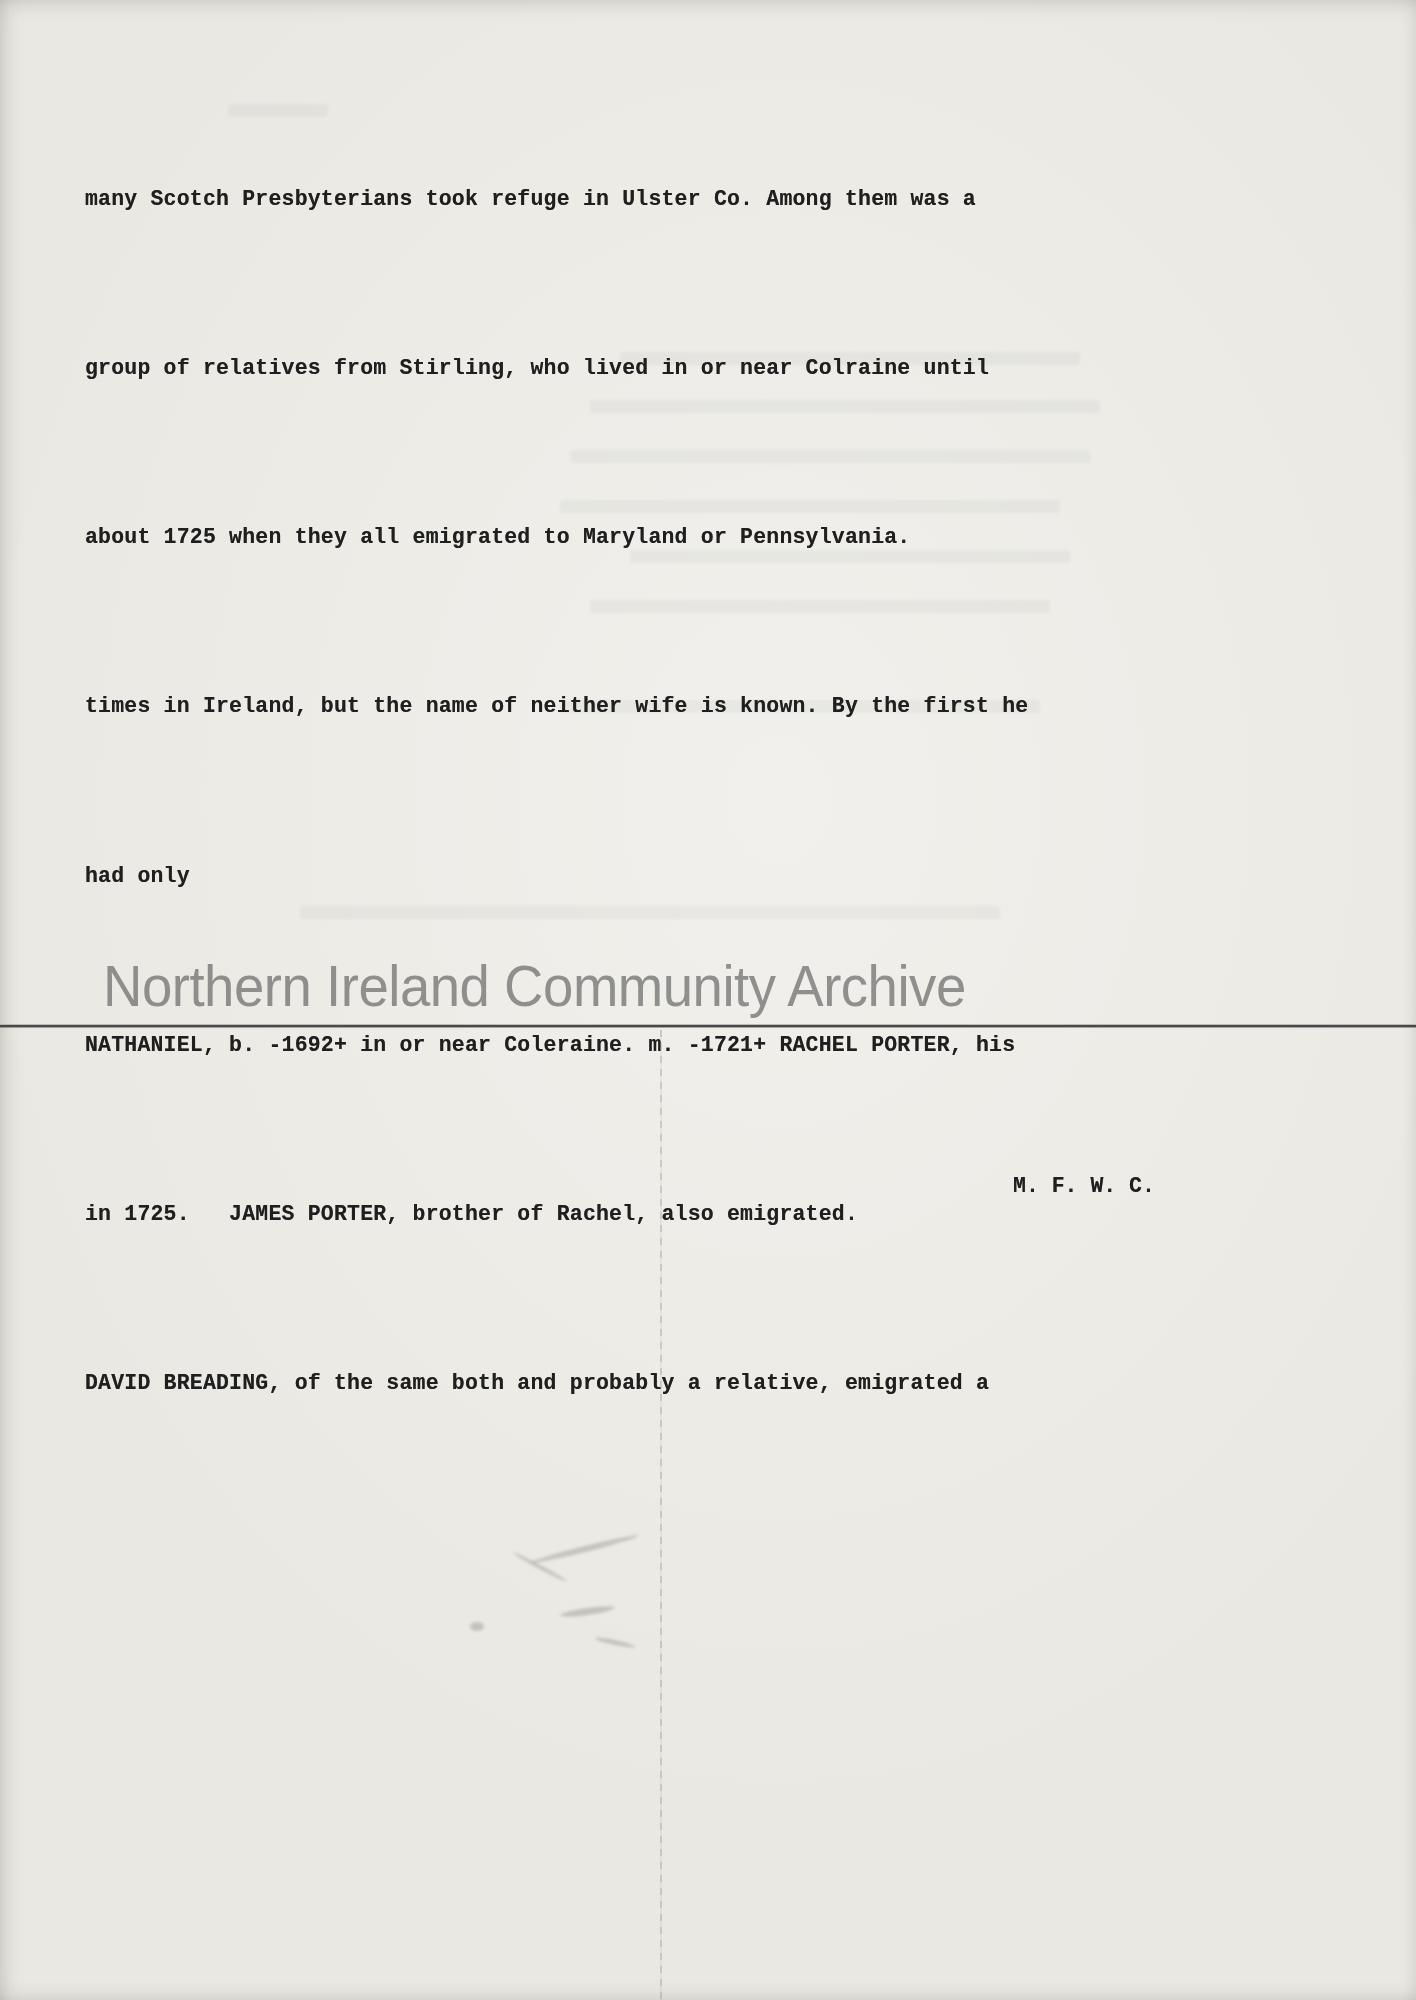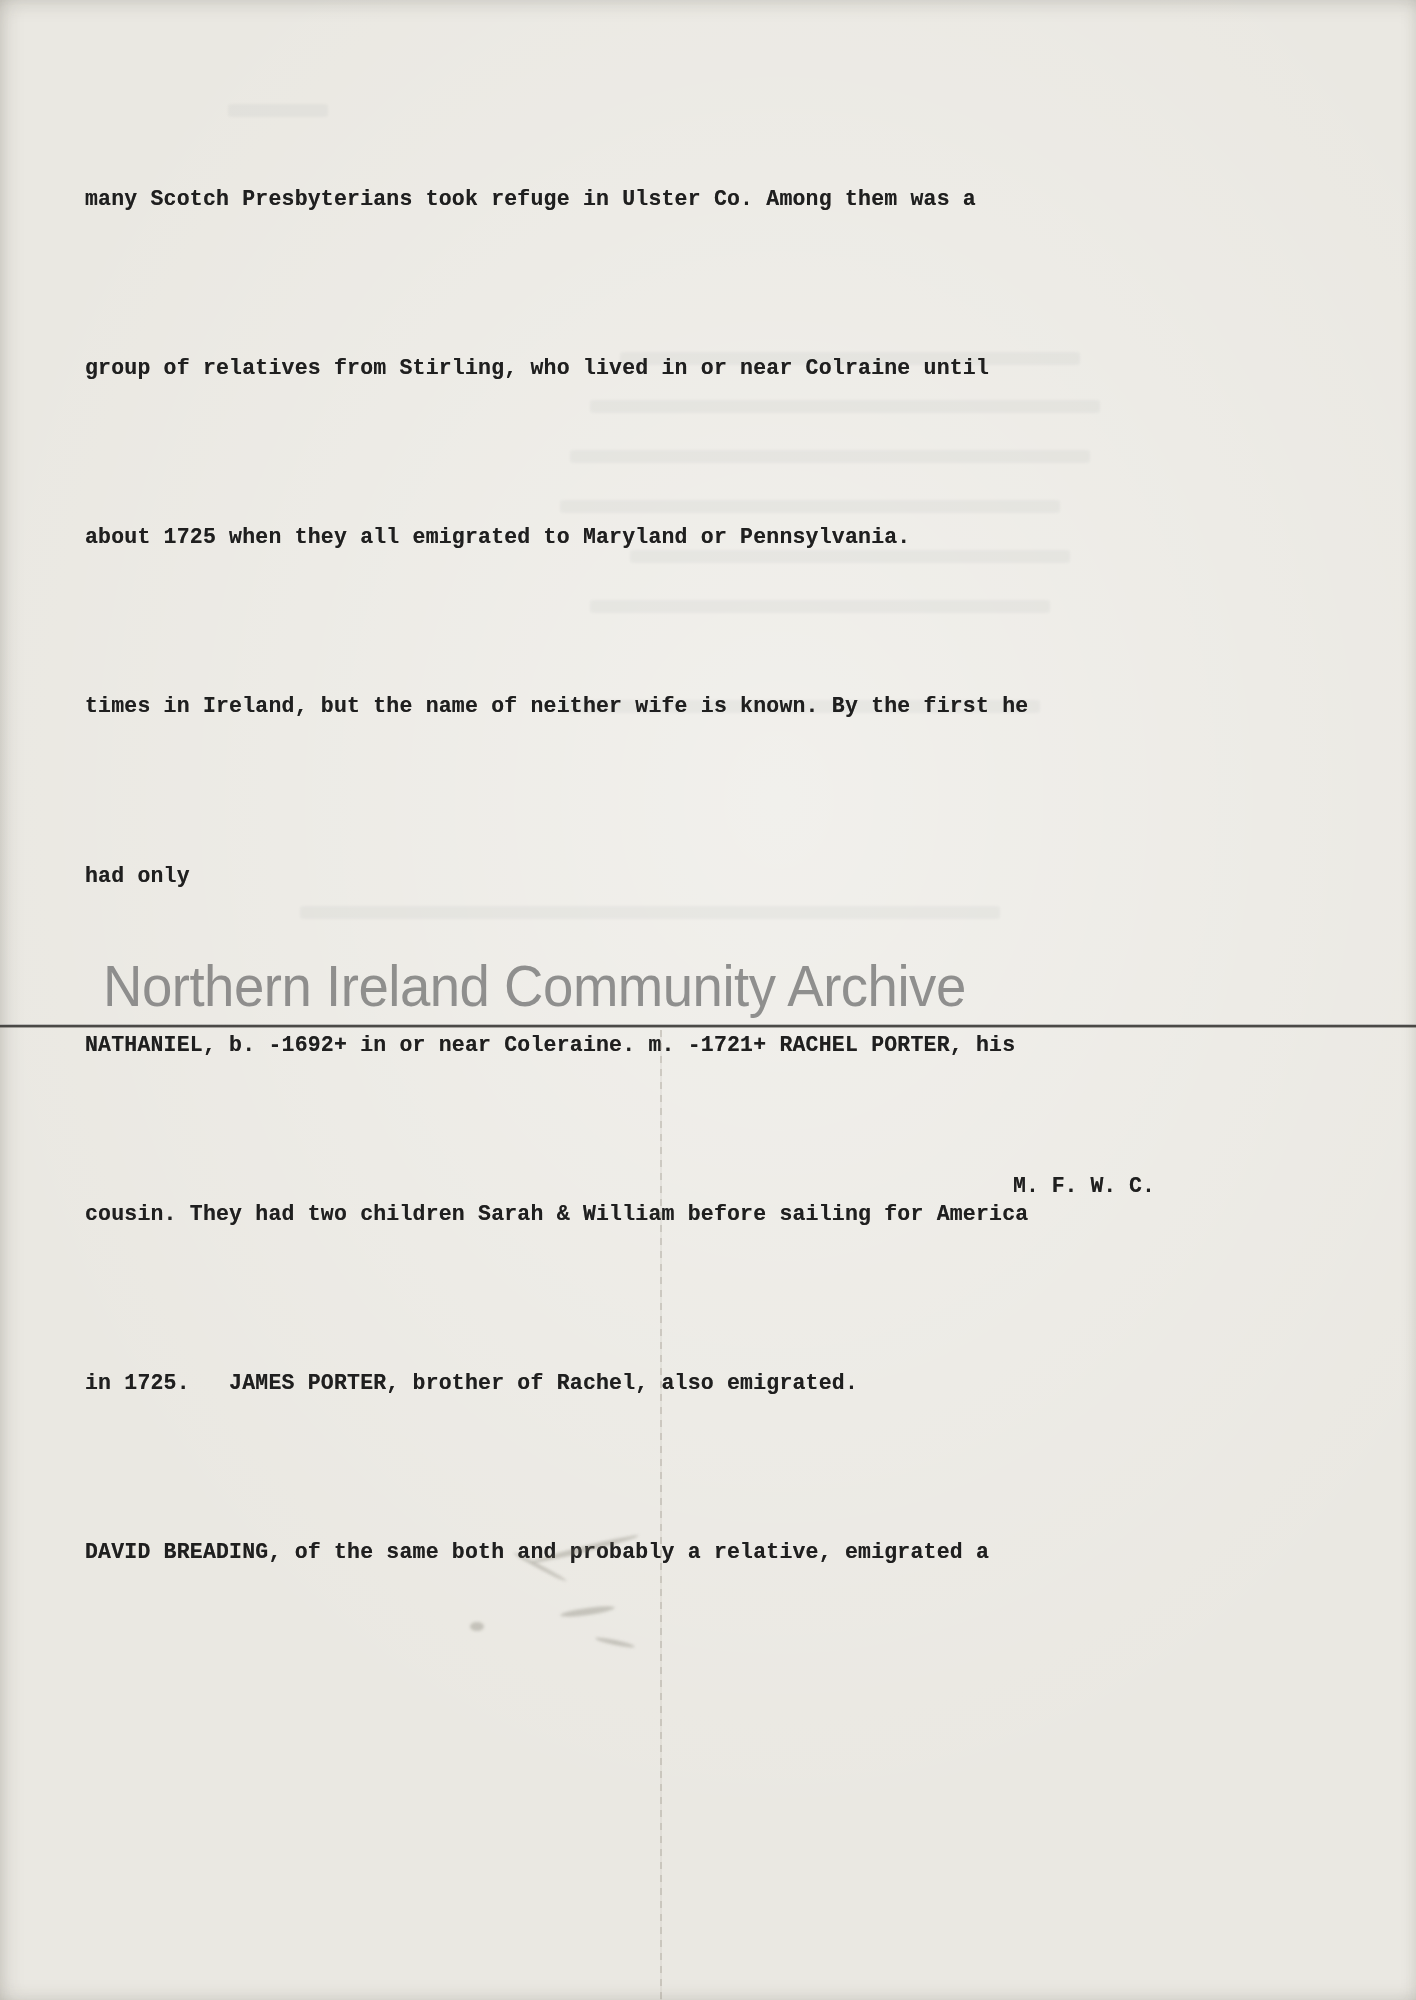--- a/index.html
+++ b/index.html
@@ -125,21 +125,20 @@
   <div class="ghost g8"></div>
   <div class="ghost g9"></div>
 
   <div class="typed">
     <div class="tline">many Scotch Presbyterians took refuge in Ulster Co. Among them was a</div>
     <div class="tline">group of relatives from Stirling, who lived in or near Colraine until</div>
     <div class="tline">about 1725 when they all emigrated to Maryland or Pennsylvania.</div>
     <div class="tline">times in Ireland, but the name of neither wife is known. By the first he</div>
     <div class="tline">had only</div>
     <div class="tline">NATHANIEL, b. -1692+ in or near Coleraine. m. -1721+ RACHEL PORTER, his</div>
-    <div class="tline">cousin. They had two children Sarah &amp; William before sailing for America</div>
     <div class="tline">in 1725.   JAMES PORTER, brother of Rachel, also emigrated.</div>
     <div class="tline">DAVID BREADING, of the same both and probably a relative, emigrated a</div>
     
     
     
     
     
     
     
     

